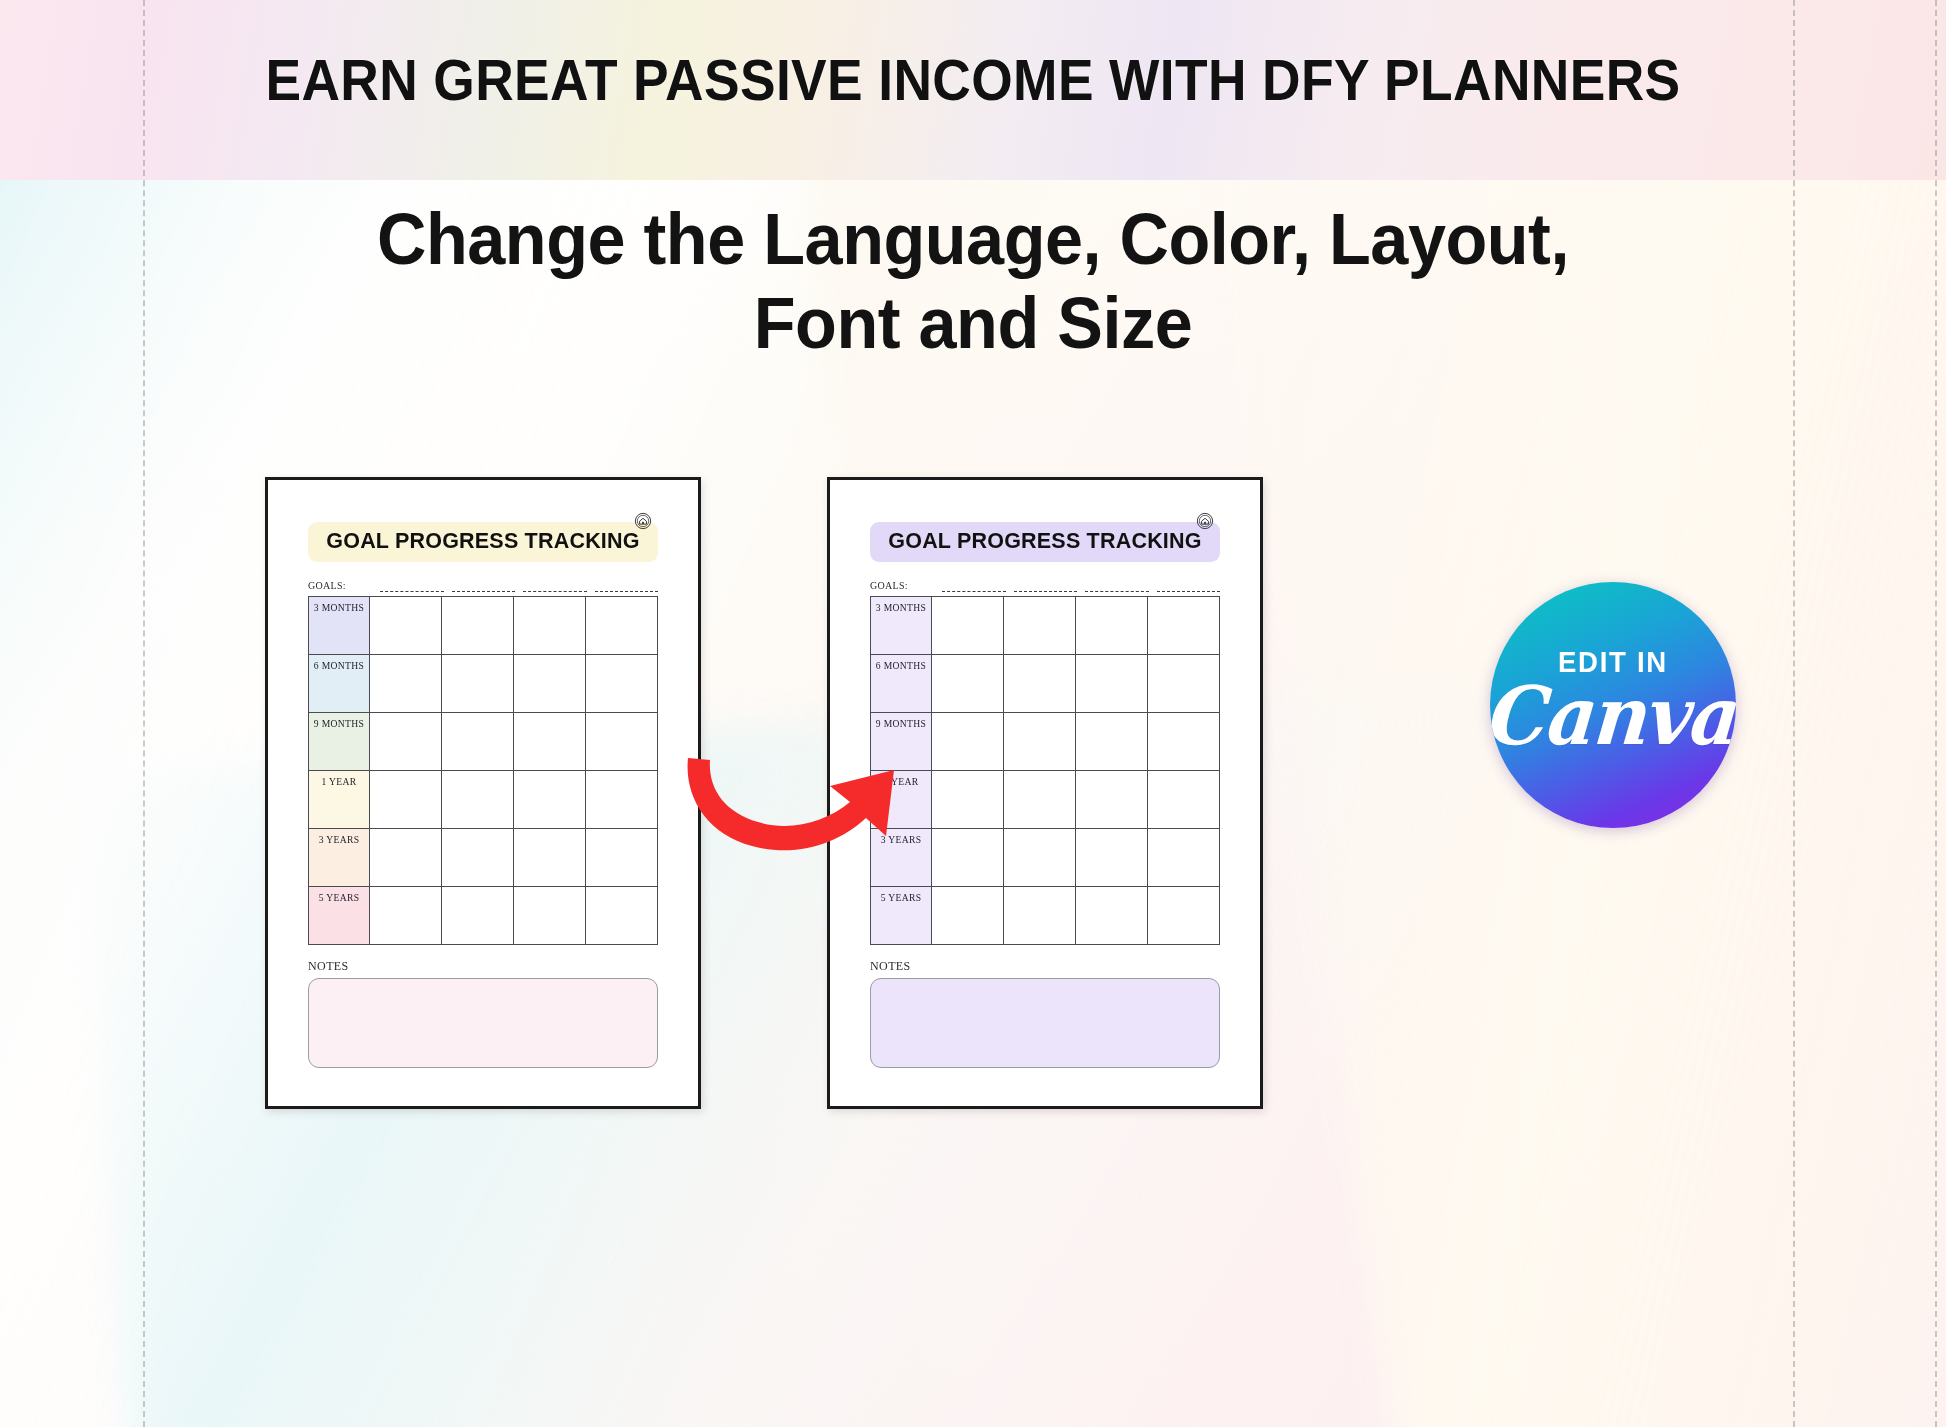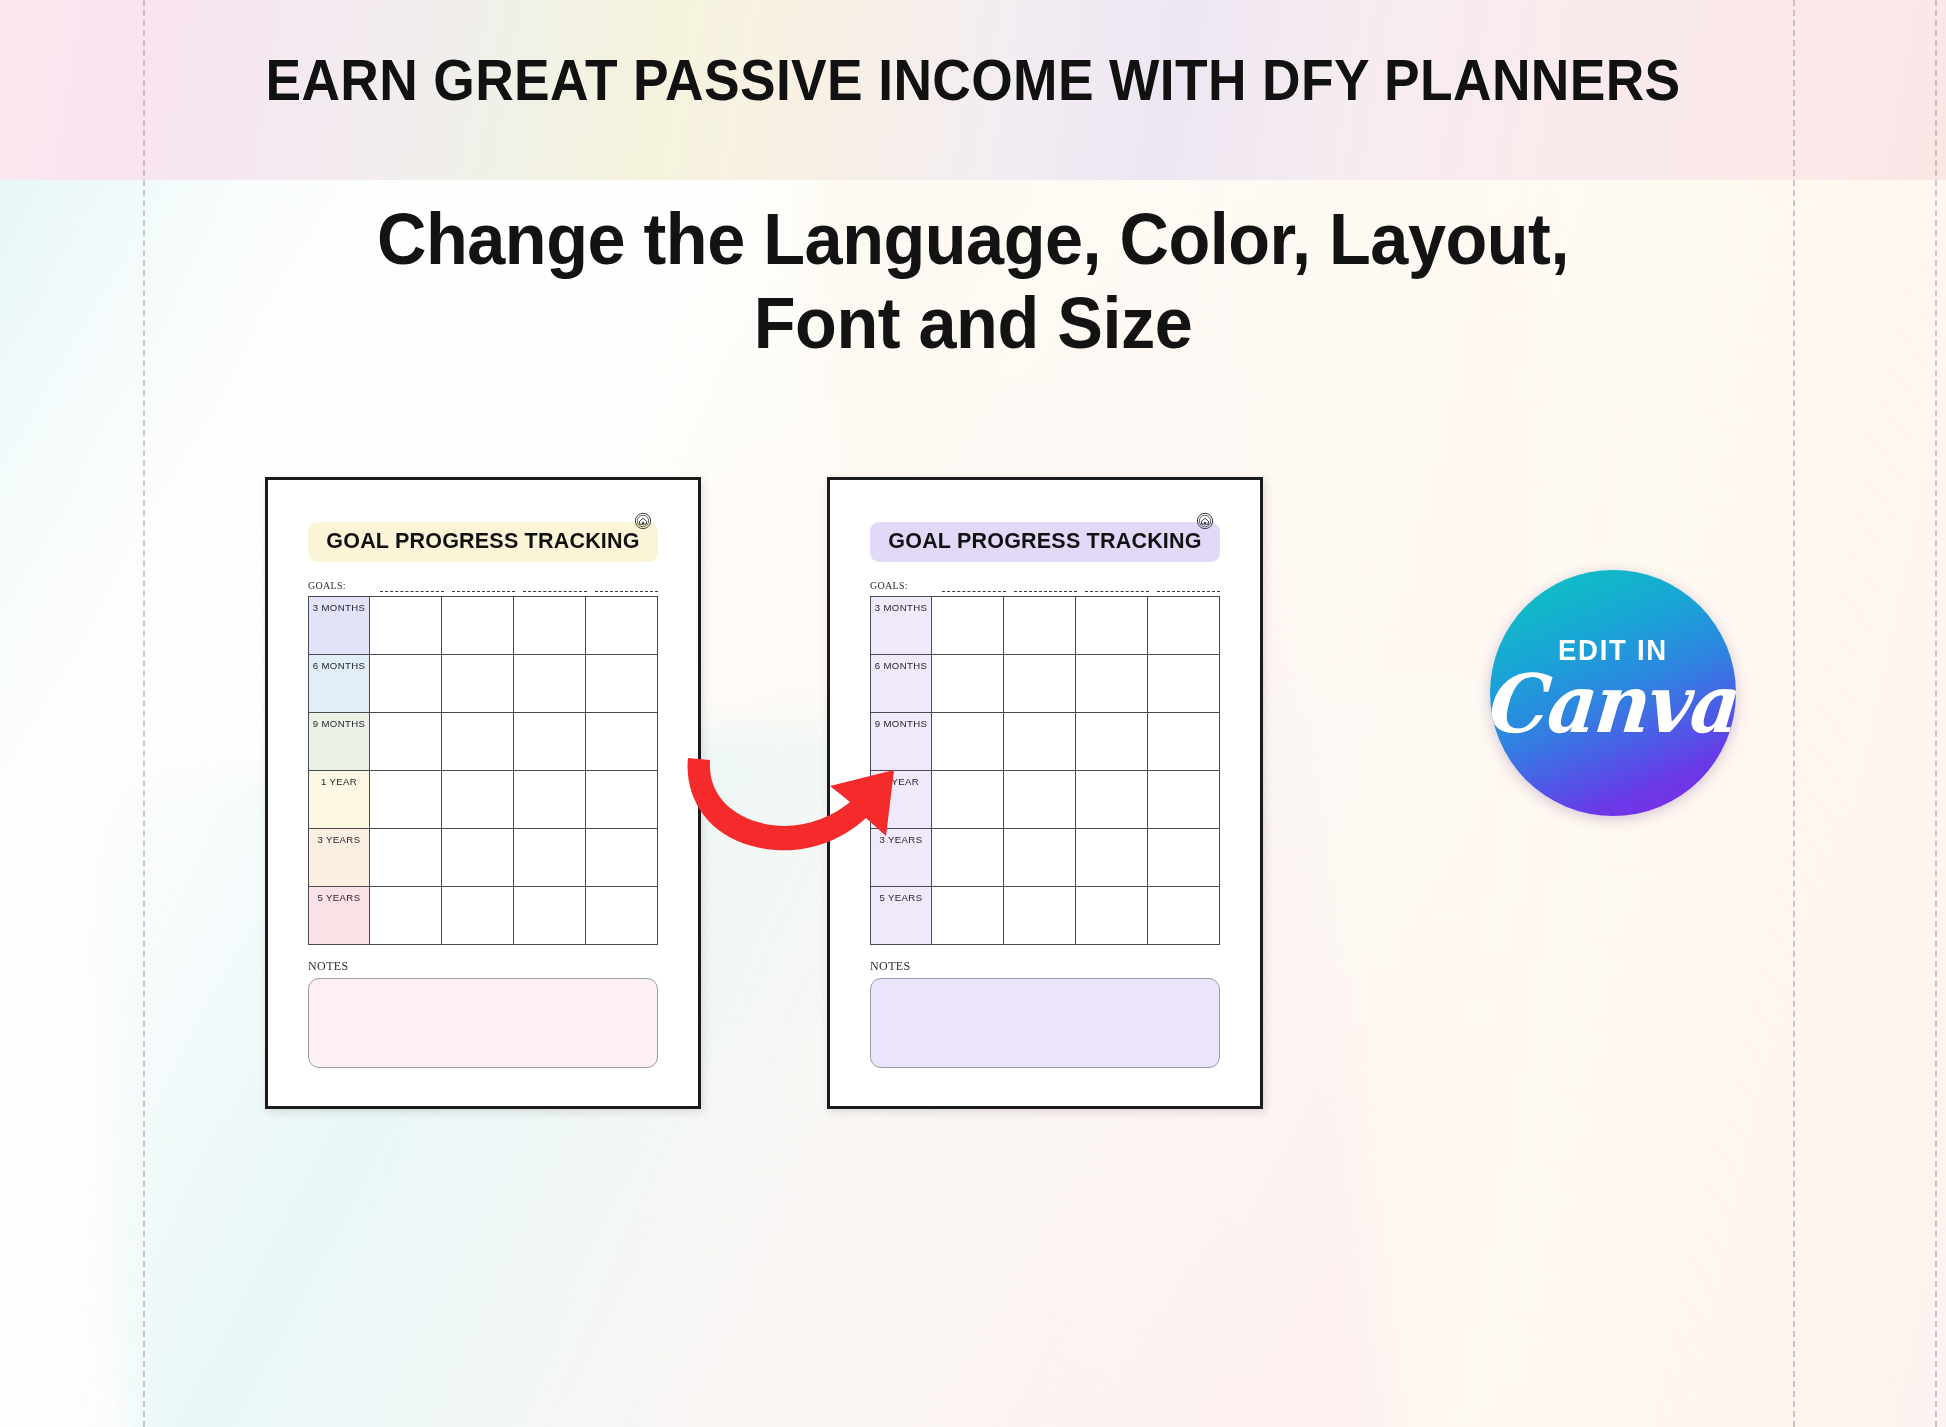--- a/index.html
+++ b/index.html
@@ -157,21 +157,21 @@
     width:100%;
   }
   .grid-row {
     display:flex;
     height:58px;
     border-bottom:1.2px solid #4a4a52;
   }
   .row-label {
     flex:0 0 61px;
     border-right:1.2px solid #4a4a52;
-    font-family:Liberation Sans, sans-serif;
+    font-family:Liberation Serif, serif;
     font-size:9.6px;
     letter-spacing:0.35px;
     color:#1f1f28;
     text-align:center;
     padding-top:5px;
   }
   .row-cell {
     flex:1;
     border-right:1.2px solid #4a4a52;
   }
@@ -197,21 +197,21 @@
   #red-arrow {
     position:absolute;
     left:680px; top:752px;
     width:240px; height:120px;
     pointer-events:none;
   }
 
   
   #canva-badge {
     position:absolute;
-    left:1490px; top:570px;
+    left:1490px; top:582px;
     width:246px; height:246px;
     border-radius:50%;
     background:linear-gradient(157deg,
       #0fc3bf 0%, #10b9c8 14%, #1aa4d6 32%,
       #2d86e0 50%, #4a5fe6 66%, #6a38e8 82%, #8b27e4 100%);
     box-shadow:0 3px 14px rgba(80,40,140,0.25);
     overflow:hidden;
   }
   #canva-edit-in {
     position:absolute; left:0; right:0; top:64px;

